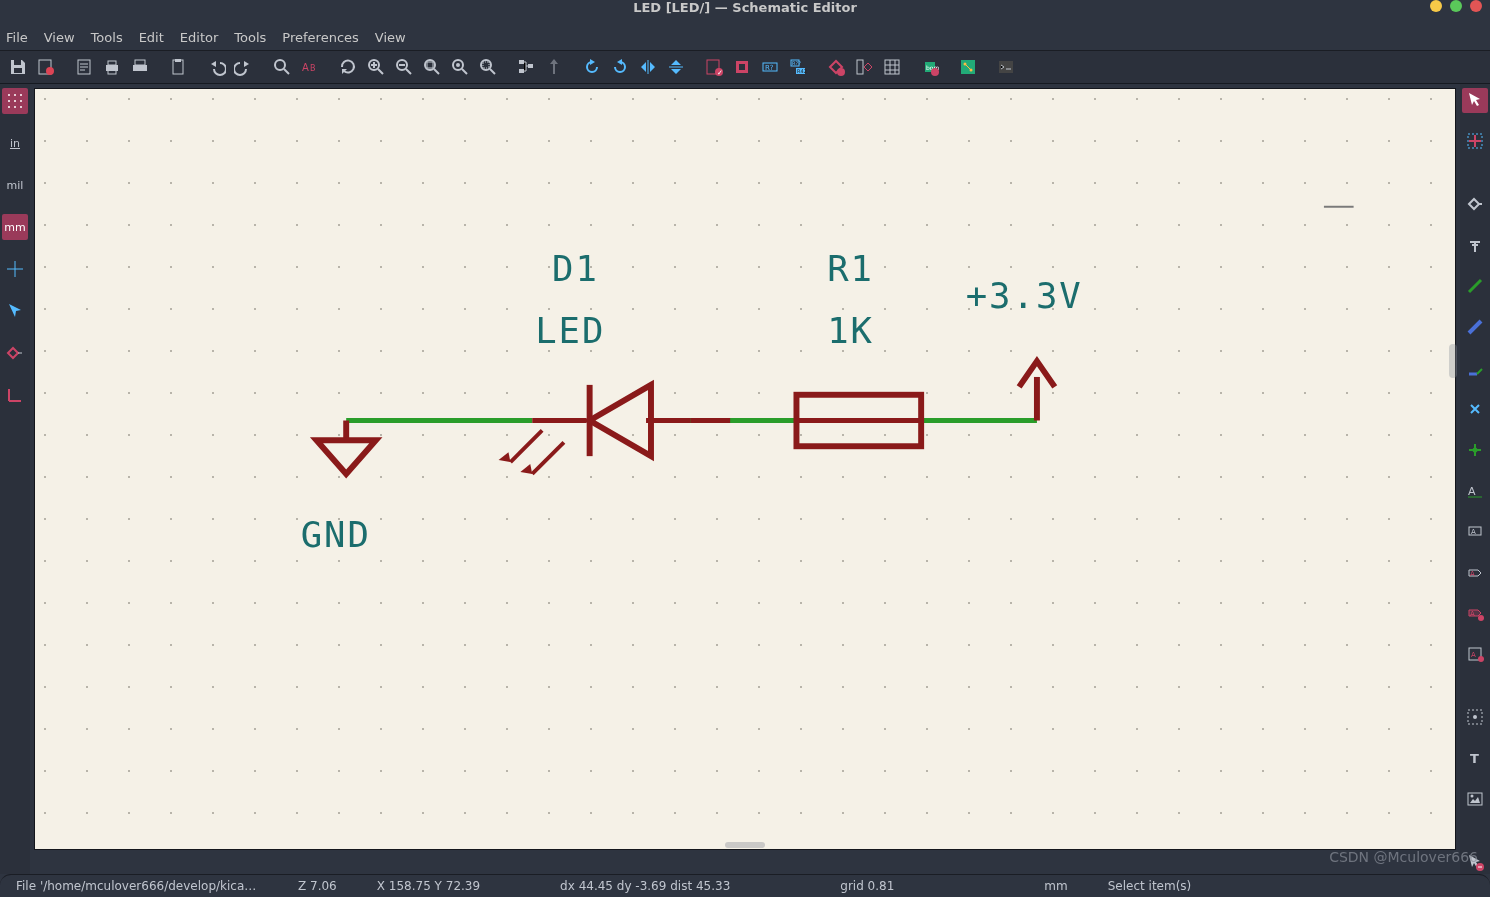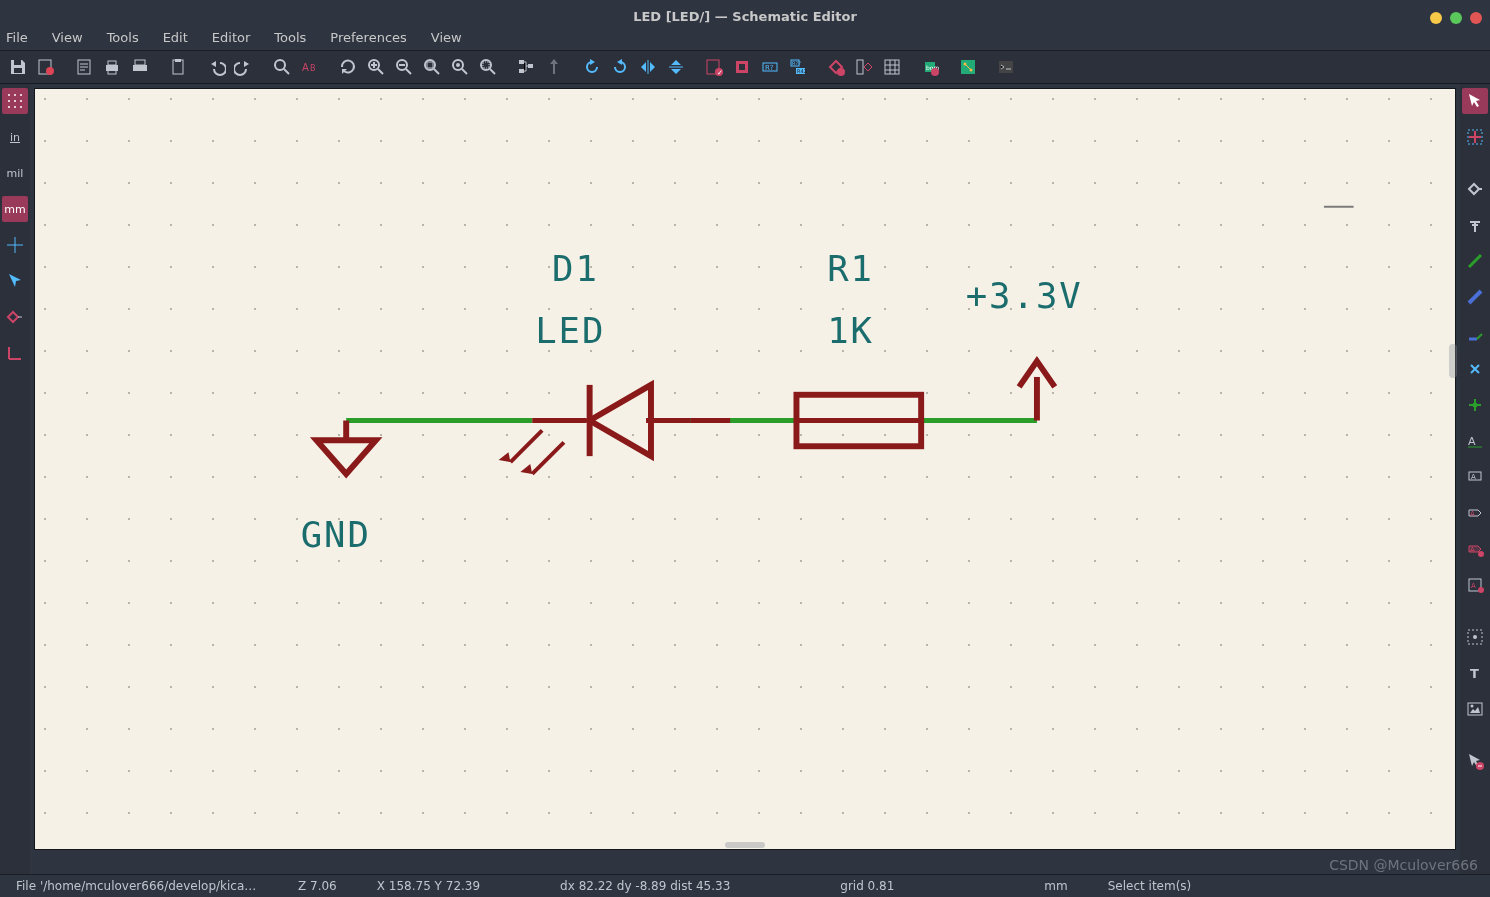--- a/index.html
+++ b/index.html
@@ -1,44 +1,44 @@
 <!DOCTYPE html>
 <html><head>
 <meta charset="utf-8">
 <style>
   html,body{margin:0;padding:0;height:100%;width:100%;overflow:hidden;font-family:"DejaVu Sans",Arial,sans-serif;font-size:13px;background:#2e3440;color:#d8dee9;user-select:none;}
   .app{display:flex;flex-direction:column;height:897px;width:1490px;position:relative;}
   
-  .titlebar{height:24px;display:flex;align-items:flex-end;justify-content:center;position:relative;color:#c8c8c8;font-weight:600;}
+  .titlebar{height:24px;display:flex;align-items:flex-start;justify-content:center;position:relative;color:#c8c8c8;font-weight:600;}
   .titlebar .dots{position:absolute;right:8px;display:flex;gap:8px;}
   .dot{width:12px;height:12px;border-radius:50%;}
   .dot.y{background:#f7c948;} .dot.g{background:#5ac85a;} .dot.r{background:#e25555;}
   
-  .menubar{height:26px;display:flex;align-items:center;padding:0 6px;gap:24px;color:#c8c8c8;border-bottom:1px solid #1a1d24;}
+  .menubar{height:26px;display:flex;align-items:center;padding:0 6px;gap:16px;color:#c8c8c8;border-bottom:1px solid #1a1d24;}
   .menubar span{cursor:default;}
   
   .toolbar{height:32px;display:flex;align-items:center;padding:0 4px;gap:0px;background:#2b303b;border-bottom:1px solid #161a21;}
   .tbtn{width:28px;height:28px;display:flex;align-items:center;justify-content:center;color:#c0c5ce;border-radius:2px;}
   .tbtn svg{width:20px;height:20px;}
   .tsep{width:10px;}
   
   .mainrow{flex:1;display:flex;min-height:0;}
-  .leftbar,.rightbar{width:30px;background:#2b303b;display:flex;flex-direction:column;align-items:center;padding-top:4px;gap:10px;}
+  .leftbar,.rightbar{width:30px;background:#2b303b;display:flex;flex-direction:column;align-items:center;padding-top:4px;gap:16px;}
   .sbtn{width:26px;height:26px;display:flex;align-items:center;justify-content:center;color:#c0c5ce;font-size:11px;border-radius:2px;}
   .sbtn.sel{background:#9a3a5a;color:#fff;}
   .sbtn svg{width:18px;height:18px;}
   .canvaswrap{flex:1;margin:4px 4px 24px 4px;background:#f5f1e7;position:relative;box-shadow:inset 0 0 0 1px #14161c;
     background-image:radial-gradient(circle,#b8b4aa 1px,transparent 1px);background-size:42px 42px;background-position:-10px -10px;}
   .canvaswrap svg.schem{position:absolute;inset:0;width:100%;height:100%;}
   .schtext{font-family:"DejaVu Sans Mono","Courier New",monospace;fill:#1b6d6d;font-size:36px;letter-spacing:2px;font-weight:500;}
   
-  .status{height:22px;display:flex;align-items:center;color:#c0c5ce;font-size:12px;padding:0 6px;border-top:1px solid #1a1d24;}
+  .status{height:22px;display:flex;align-items:center;color:#c0c5ce;font-size:12px;padding:0 6px;border-top:1px solid #1a1d24;border-radius:11px;}
   .status .cell{padding:0 10px;white-space:nowrap;}
   .status .gap{flex:1;}
-  .watermark{position:absolute;right:12px;bottom:24px;color:#8a8f99;font-size:14px;opacity:.7;}
+  .watermark{position:absolute;right:12px;bottom:32px;color:#8a8f99;font-size:14px;opacity:.7;}
   .hscroll{position:absolute;bottom:2px;left:50%;transform:translateX(-50%);width:40px;height:6px;border-radius:3px;background:#8a8f99;opacity:.4;}
   .vscroll{position:absolute;right:-1px;top:256px;width:8px;height:34px;border-radius:4px;background:#8a8f99;opacity:.35;}
 </style>
 </head>
 <body>
 
 <div class="app">
 
   <div class="titlebar">
     <span>LED [LED/] — Schematic Editor</span>
@@ -487,21 +487,21 @@
             <path stroke="#fff" d="M12 14h4"></path>
           </svg>
         </div>
     </div>
   </div>
 
   <div class="status">
     <div class="cell" style="width:262px;overflow:hidden;text-overflow:ellipsis">File '/home/mculover666/develop/kica…</div>
     <div class="cell">Z 7.06</div>
     <div class="cell" style="margin-left:20px">X 158.75  Y 72.39</div>
-    <div class="cell" style="margin-left:60px">dx 82.22  dy -8.89  dist 45.33</div>
+    <div class="cell" style="margin-left:60px">dx 44.45  dy -3.69  dist 45.33</div>
     <div class="cell" style="margin-left:90px">grid 0.81</div>
     <div class="cell" style="margin-left:130px">mm</div>
     <div class="cell" style="margin-left:20px">Select item(s)</div>
     <div class="gap"></div>
   </div>
 
   <div class="watermark">CSDN @Mculover666</div>
 </div>
 
 </body></html>

